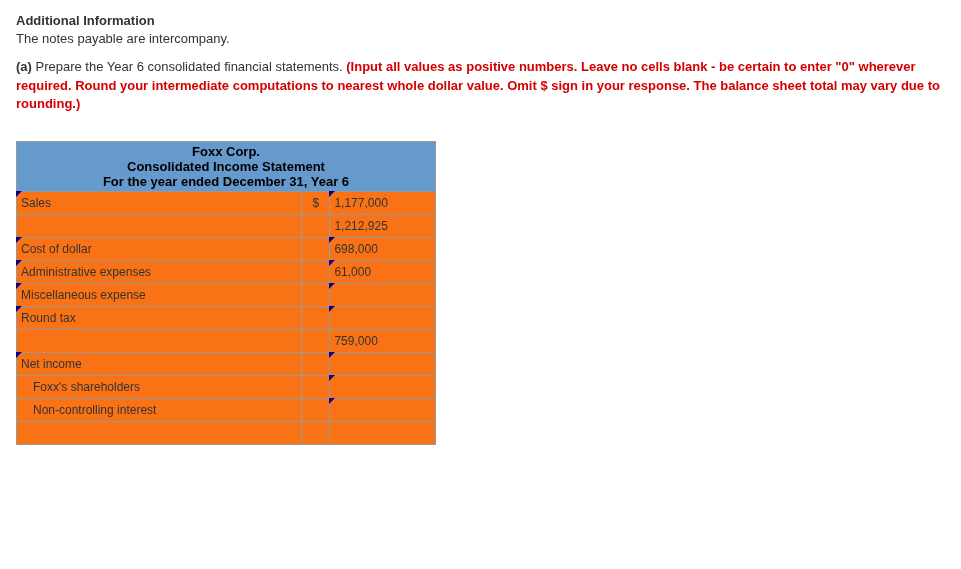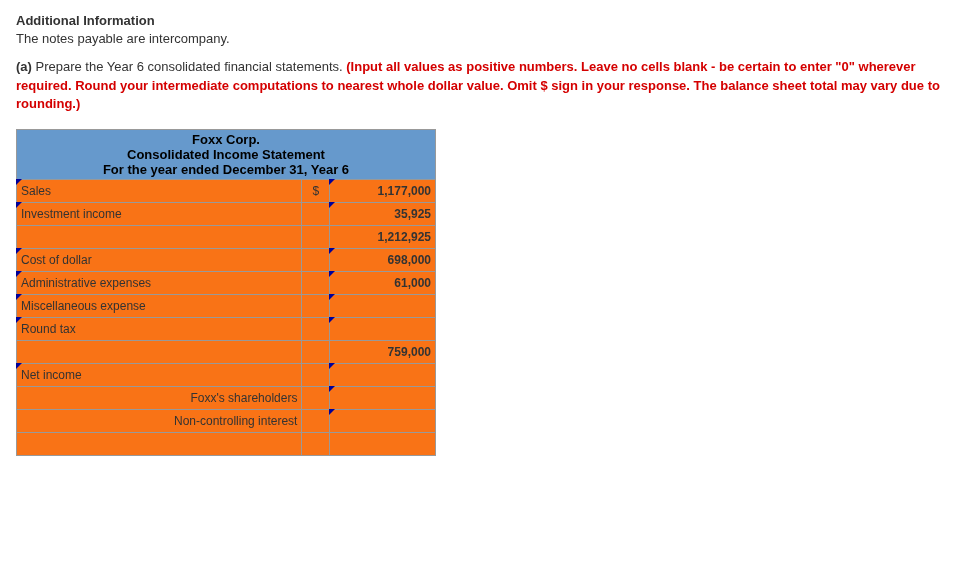--- a/index.html
+++ b/index.html
@@ -9,41 +9,41 @@
     margin: 12px 16px;
     background: #fff;
   }
   .top-text { line-height: 1.4; max-width: 930px; }
   .bold { font-weight: bold; }
   .red { color: #d40000; font-weight: bold; }
   .spacer { height: 10px; }
   .fin-table {
     border-collapse: collapse;
     width: 420px;
-    margin-top: 16px;
+    margin-top: 28px;
   }
   .fin-table th.header-cell {
     background: #6699cc;
     color: #000;
     font-weight: bold;
     text-align: center;
     border: 1px solid #999;
     padding: 2px;
   }
   .fin-table td {
     border: 1px solid #999;
     padding: 2px 4px;
     font-size: 12px;
     height: 18px;
     background: #f97316;
   }
   .fin-table td.label { width: 280px; }
   .fin-table td.dollar { width: 20px; text-align: center; }
-  .fin-table td.value { width: 100px; text-align: right; position: relative; font-weight: bold; }
-  .indent1 { padding-left: 16px !important; text-align: right; }
+  .fin-table td.value { width: 100px; position: relative; }
+  .indent1 { padding-left: 16px !important; }
   .inp-marker {
     position: absolute;
     top: -1px; left: -1px;
     width: 0; height: 0;
     border-top: 6px solid #009; 
     border-right: 6px solid transparent;
   }
   .lbl-marker {
     position: absolute;
     top: -1px; left: -1px;
@@ -71,25 +71,20 @@
     <th class="header-cell" colspan="3">
       <div>Foxx Corp.</div>
       <div>Consolidated Income Statement</div>
       <div>For the year ended December 31, Year 6</div>
     </th>
   </tr>
   <tr>
     <td class="label"><span class="lbl-marker"></span><span>Sales</span></td>
     <td class="dollar">$</td>
     <td class="value"><span class="inp-marker"></span><span>1,177,000</span></td>
-  </tr>
-  <tr>
-    <td class="label"><span class="lbl-marker"></span><span>Investment income</span></td>
-    <td class="dollar"></td>
-    <td class="value"><span class="inp-marker"></span><span>35,925</span></td>
   </tr>
   <tr>
     <td class="label"></td>
     <td class="dollar"></td>
     <td class="value"><span>1,212,925</span></td>
   </tr>
   <tr>
     <td class="label"><span class="lbl-marker"></span><span>Cost of dollar</span></td>
     <td class="dollar"></td>
     <td class="value"><span class="inp-marker"></span><span>698,000</span></td>

